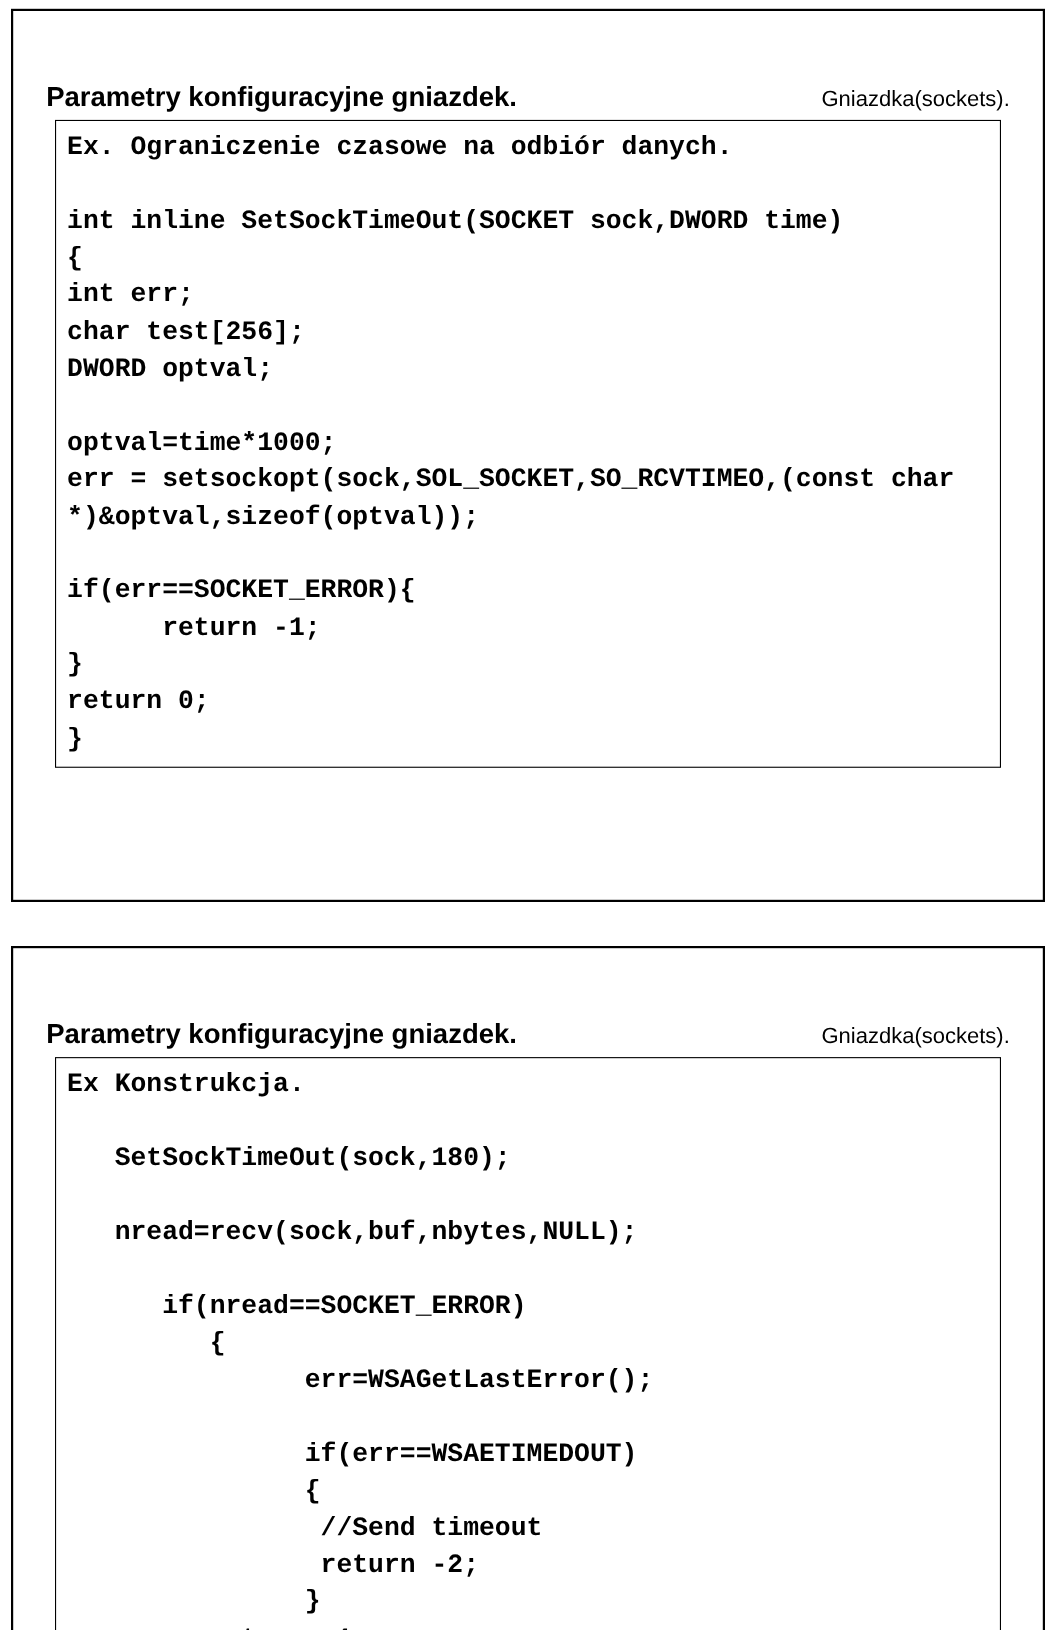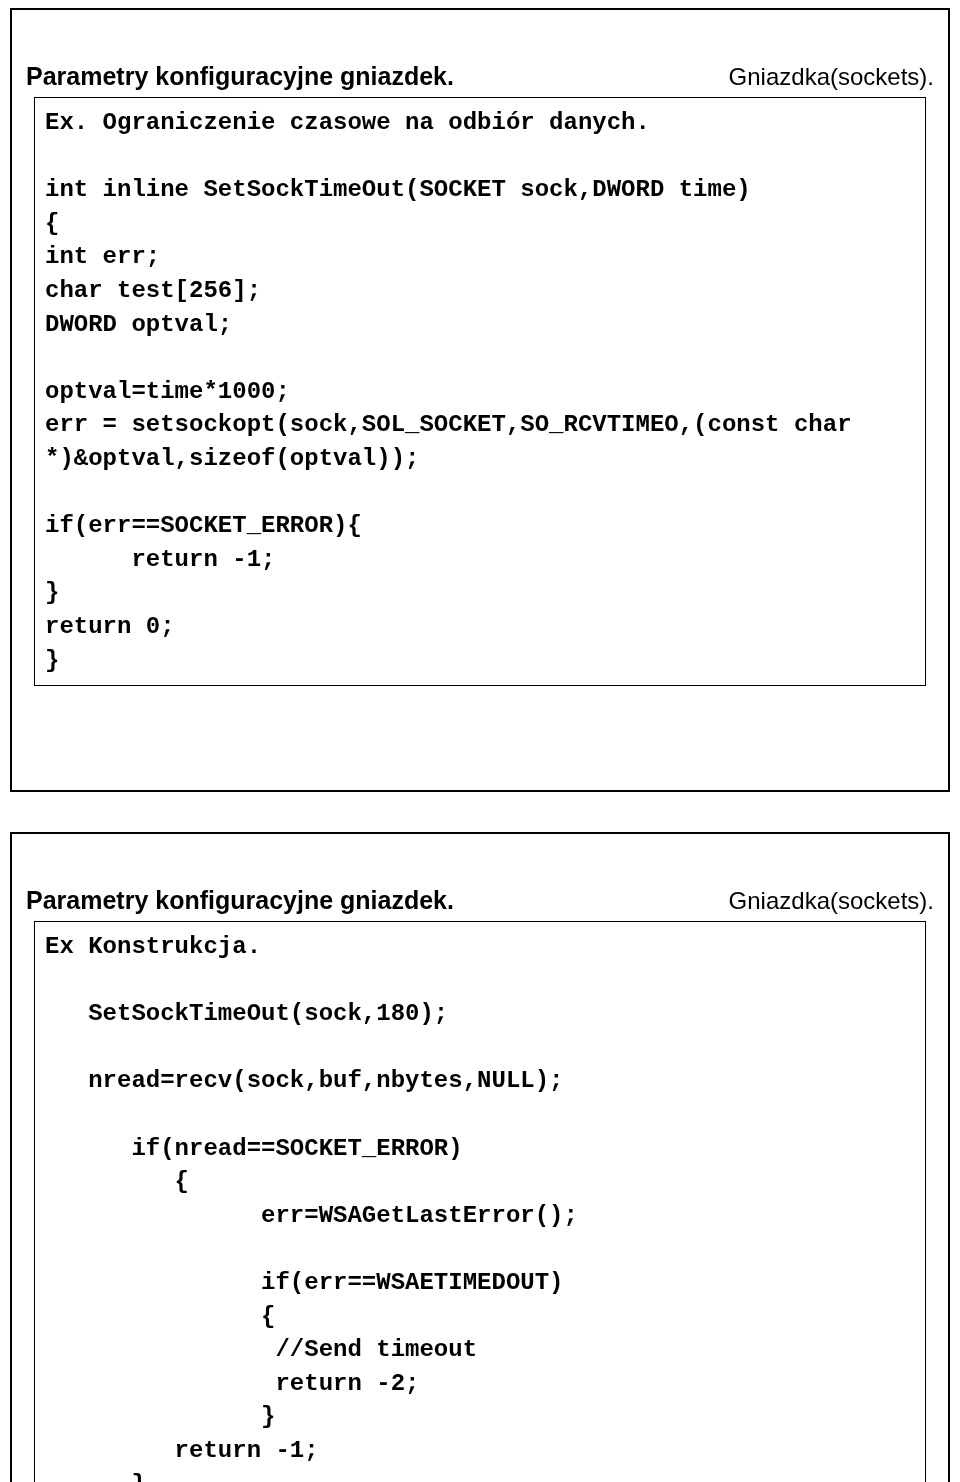--- a/index.html
+++ b/index.html
@@ -9,38 +9,38 @@
     }
     body {
       background: #ffffff;
       font-family: Verdana, Geneva, sans-serif;
       width: 960px;
       padding: 0;
     }
     .slide {
       border: 2px solid #000;
       margin: 8px 10px 40px 10px;
-      padding: 0;
+      padding: 16px;
       background: #fff;
     }
     .slide-header {
       display: flex;
       justify-content: space-between;
       align-items: baseline;
       padding: 8px 14px 0 14px;
     }
     .slide-title {
       font-family: Verdana, Geneva, sans-serif;
       font-weight: bold;
       font-size: 25px;
       color: #000;
     }
     .slide-subtitle {
       font-family: Verdana, Geneva, sans-serif;
-      font-size: 24px;
+      font-size: 20px;
       color: #000;
       margin-top: 45px;
     }
     .code-box {
       border: 1.5px solid #000;
       margin: 6px 22px 14px 22px;
       padding: 8px 10px 8px 10px;
     }
     .code-text {
       font-family: "Courier New", Courier, monospace;

